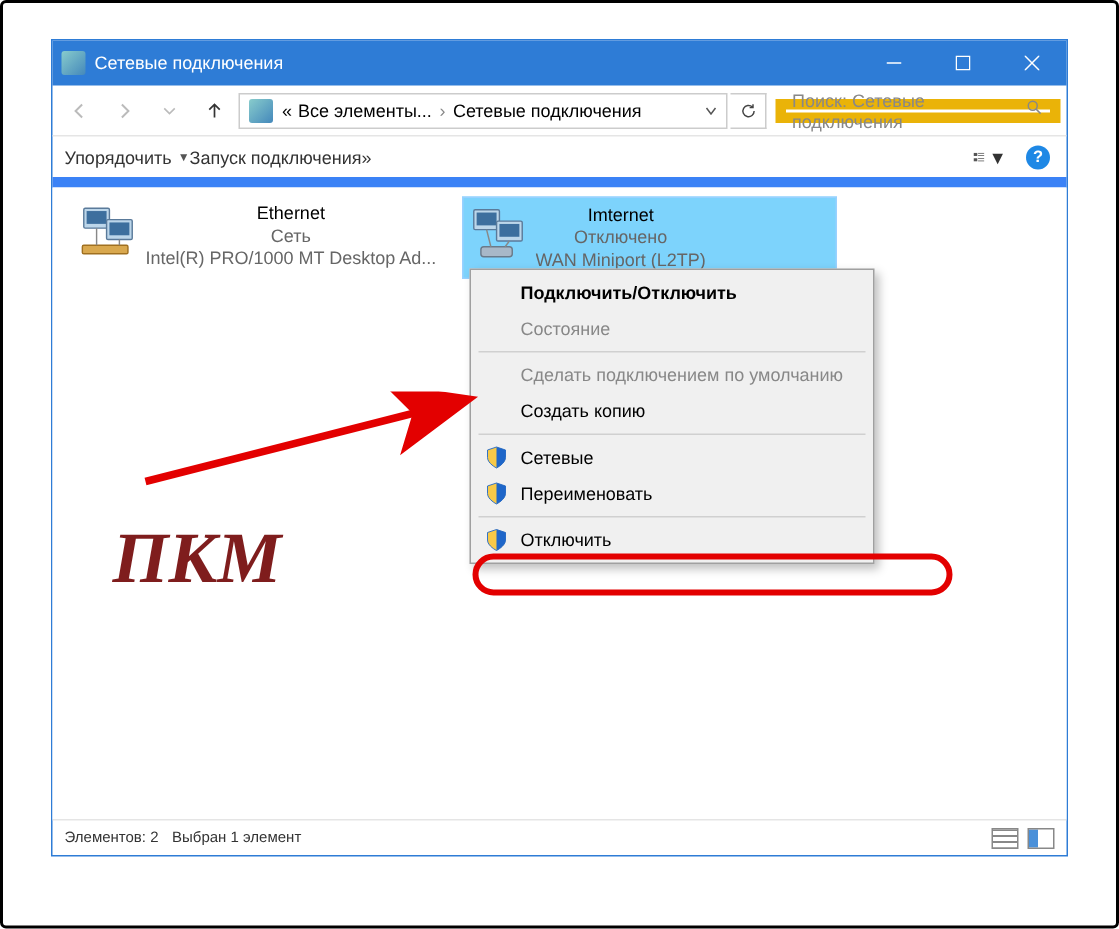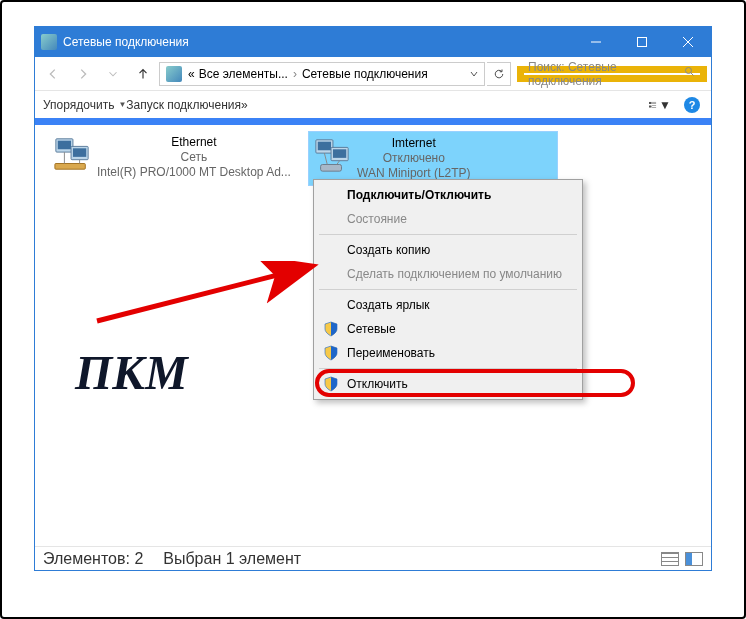--- a/index.html
+++ b/index.html
@@ -51,24 +51,24 @@
 .ctx-menu { position: absolute; left: 278px; top: 54px; width: 270px; background: #f0f0f0; border: 1px solid #a0a0a0; box-shadow: 3px 3px 6px rgba(0,0,0,0.25); padding: 3px; }
 .ctx-item { height: 24px; display: flex; align-items: center; padding-left: 30px; font-size: 12px; position: relative; }
 .ctx-item.bold { font-weight: bold; }
 .ctx-item.disabled { color: #888; }
 .ctx-item .shield { position: absolute; left: 6px; width: 16px; height: 16px; }
 .ctx-sep { height: 1px; background: #d0d0d0; margin: 3px 2px; }
 .ctx-highlight { position: absolute; left: 280px; top: 244px; width: 320px; height: 28px; border: 4px solid #e30000; border-radius: 14px; pointer-events: none; }
 
 
 .arrow-svg { position: absolute; left: 52px; top: 136px; pointer-events: none; }
-.pkm-label { position: absolute; left: 40px; top: 220px; font-size: 48px; font-weight: bold; font-style: italic; font-family: Georgia, serif; color: #0f172a; pointer-events: none; }
-
-
-.statusbar { height: 24px; border-top: 1px solid #e5e5e5; display: flex; align-items: center; padding: 0 8px; font-size: 16px; color: #333; gap: 20px; }
+.pkm-label { position: absolute; left: 40px; top: 220px; font-size: 48px; font-weight: bold; font-style: italic; font-family: Georgia, serif; color: #7f1d1d; pointer-events: none; }
+
+
+.statusbar { height: 24px; border-top: 1px solid #e5e5e5; display: flex; align-items: center; padding: 0 8px; font-size: 10px; color: #333; gap: 9px; }
 .statusbar .right-icons { margin-left: auto; display: flex; gap: 6px; }
 .view-icon { width: 18px; height: 14px; border: 1px solid #888; }
 .view-icon.list { background: repeating-linear-gradient(to bottom, #888 0 1px, transparent 1px 4px); }
 .view-icon.detail { background: linear-gradient(to right, #4a90d9 0 6px, transparent 6px); }
 
 .shield-svg { display: block; }
 </style>
 </head>
 <body>
 
@@ -208,30 +208,27 @@
     </div>
 
     <div class="ctx-menu">
       <div class="ctx-item bold">
           <span>Подключить/Отключить</span>
         </div>
       <div class="ctx-item disabled">
           <span>Состояние</span>
         </div>
       <div class="ctx-sep"></div>
-      <div class="ctx-item">
-          <span>Создать копию</span>
-        </div>
       <div class="ctx-item disabled">
           <span>Сделать подключением по умолчанию</span>
         </div>
+      <div class="ctx-item">
+          <span>Создать копию</span>
+        </div>
       <div class="ctx-sep"></div>
-      <div class="ctx-item">
-          <span>Создать ярлык</span>
-        </div>
       <div class="ctx-item">
         <svg class="shield shield-svg" viewBox="0 0 16 16">
             <path d="M8 1 L14 3 V8 C14 12 8 15 8 15 C8 15 2 12 2 8 V3 Z" fill="#f7c948" stroke="#1e66c9" stroke-width="0.6"></path>
             <path d="M8 1 L14 3 V8 C14 12 8 15 8 15 V1 Z" fill="#1e66c9"></path>
           </svg>
         <span>Сетевые</span>
       </div>
       <div class="ctx-item">
         <svg class="shield shield-svg" viewBox="0 0 16 16">
             <path d="M8 1 L14 3 V8 C14 12 8 15 8 15 C8 15 2 12 2 8 V3 Z" fill="#f7c948" stroke="#1e66c9" stroke-width="0.6"></path>

